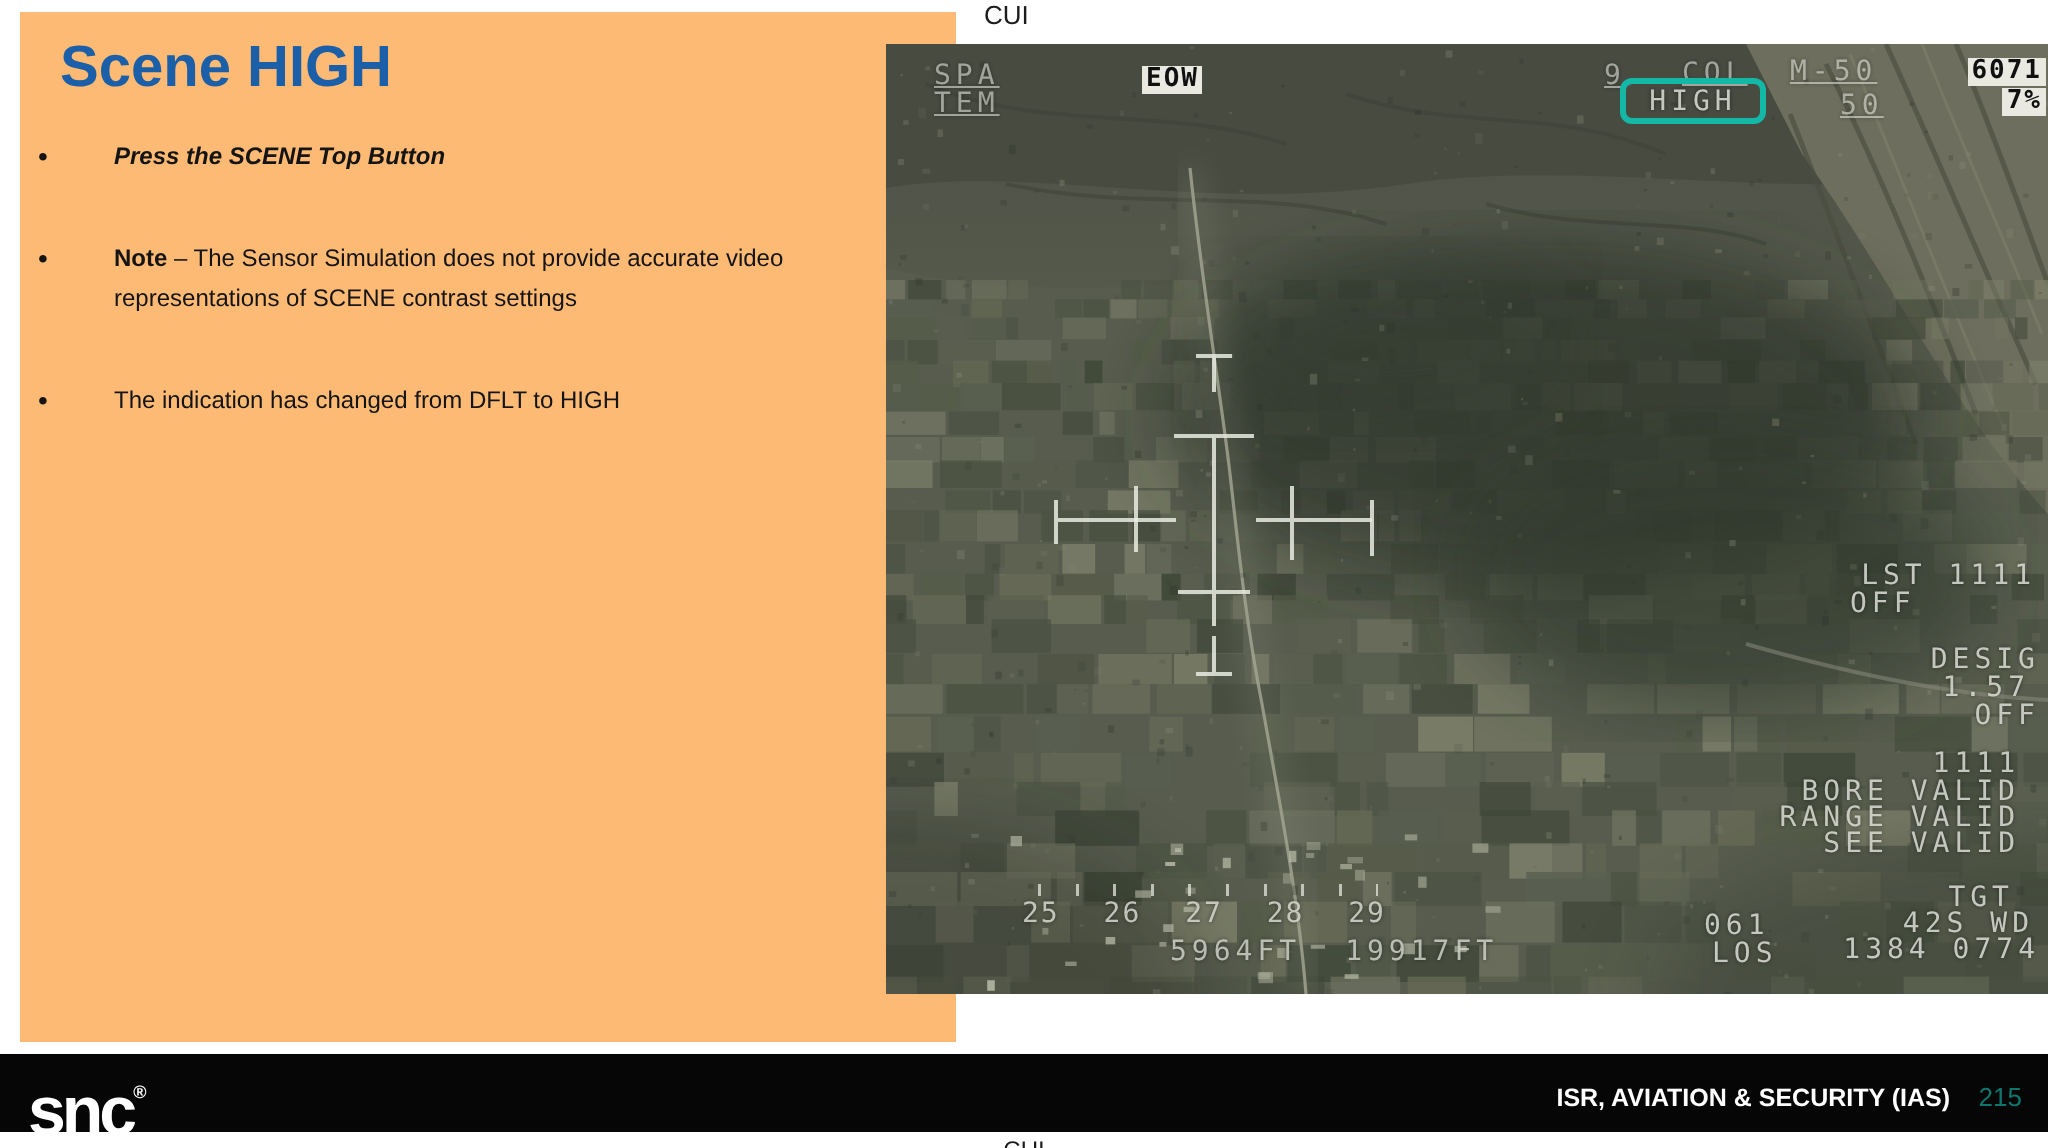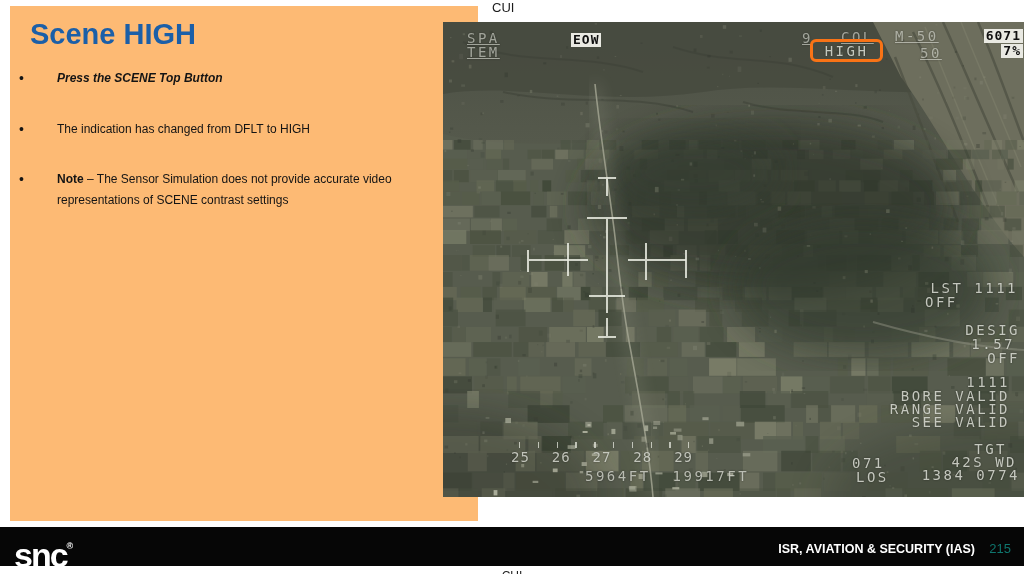--- a/index.html
+++ b/index.html
@@ -25,21 +25,21 @@
   
   .sensor{position:absolute;left:443px;top:22px;width:581px;height:475px;background:#565b4d;overflow:hidden;}
   .sensor svg{position:absolute;left:0;top:0;}
 
   .ov{position:absolute;font-family:"DejaVu Sans Mono",monospace;font-size:14px;line-height:14px;
       letter-spacing:2.5px;color:rgba(216,219,209,0.88);white-space:pre;
       text-shadow:0 0 2px rgba(0,0,0,0.45);}
   .ov.dim{opacity:.72;text-decoration:underline;}
   .whitebox{position:absolute;font-family:"DejaVu Sans Mono",monospace;font-size:13px;line-height:14px;
       letter-spacing:1px;background:#e9e9e2;color:#101010;padding:0 2px;font-weight:bold;white-space:pre;}
-  .scene-box{position:absolute;left:367px;top:17px;width:73px;height:23px;border:3px solid #f97316;
+  .scene-box{position:absolute;left:367px;top:17px;width:73px;height:23px;border:3px solid #14b8a6;
       border-radius:6px;box-sizing:border-box;display:flex;align-items:center;justify-content:center;}
   .scene-box .ovtext{font-family:"DejaVu Sans Mono",monospace;font-size:14px;letter-spacing:2.5px;
       color:rgba(212,216,206,0.9);text-shadow:0 0 2px rgba(0,0,0,0.45);}
   .tape-ticks{position:absolute;left:76px;top:420px;width:170px;height:6px;
       background:repeating-linear-gradient(90deg,rgba(228,230,220,.75) 0 1.5px,transparent 1.5px 18.8px);}
   .tape-nums{position:absolute;left:68px;top:427px;width:182px;display:flex;justify-content:space-between;align-items:flex-end;}
   .tape-nums span{font-family:"DejaVu Sans Mono",monospace;font-size:14px;letter-spacing:1px;
       color:rgba(216,219,209,0.85);text-shadow:0 0 2px rgba(0,0,0,0.45);}
   .ranges{position:absolute;left:142px;top:446px;display:flex;gap:22px;}
   .ranges span{font-family:"DejaVu Sans Mono",monospace;font-size:14px;letter-spacing:2.5px;
@@ -61,24 +61,24 @@
 
   <div class="cui-top">CUI</div>
 
   <div class="panel">
     <h1 class="title">Scene HIGH</h1>
     <ul class="bullets">
       <li>
         <span class="b-bold-italic">Press the SCENE Top Button</span>
       </li>
       <li>
-        <span>The indication has changed from DFLT to HIGH</span>
+        <span class="b-lead">Note</span><span> – The Sensor Simulation does not provide accurate video representations of SCENE contrast settings</span>
       </li>
       <li>
-        <span class="b-lead">Note</span><span> – The Sensor Simulation does not provide accurate video representations of SCENE contrast settings</span>
+        <span>The indication has changed from DFLT to HIGH</span>
       </li>
     </ul>
   </div>
 
   <div class="sensor">
     <svg id="terrain" width="581" height="475" viewBox="0 0 581 475">
       <defs>
         <linearGradient id="mg" x1="0" y1="0" x2="0" y2="1">
           <stop offset="0" stop-color="#4c5045"></stop>
           <stop offset="1" stop-color="#585c4e"></stop>
@@ -1161,21 +1161,21 @@
 
     <div class="ov" style="right:14px;top:353px;">1111</div>
     <div class="ov" style="right:14px;top:367px;">BORE VALID</div>
     <div class="ov" style="right:14px;top:380px;">RANGE VALID</div>
     <div class="ov" style="right:14px;top:393px;">SEE VALID</div>
 
     <div class="ov" style="right:17px;top:420px;">TGT</div>
     <div class="ov" style="right:7px;top:433px;">42S WD</div>
     <div class="ov" style="right:4px;top:446px;">1384 0774</div>
 
-    <div class="ov" style="left:409px;top:434px;">071</div>
+    <div class="ov" style="left:409px;top:434px;">061</div>
     <div class="ov" style="left:413px;top:448px;">LOS</div>
 
     <div class="tape-ticks"></div>
     <div class="tape-nums">
       <span>25</span>
       <span>26</span>
       <span>27</span>
       <span>28</span>
       <span>29</span>
     </div>

